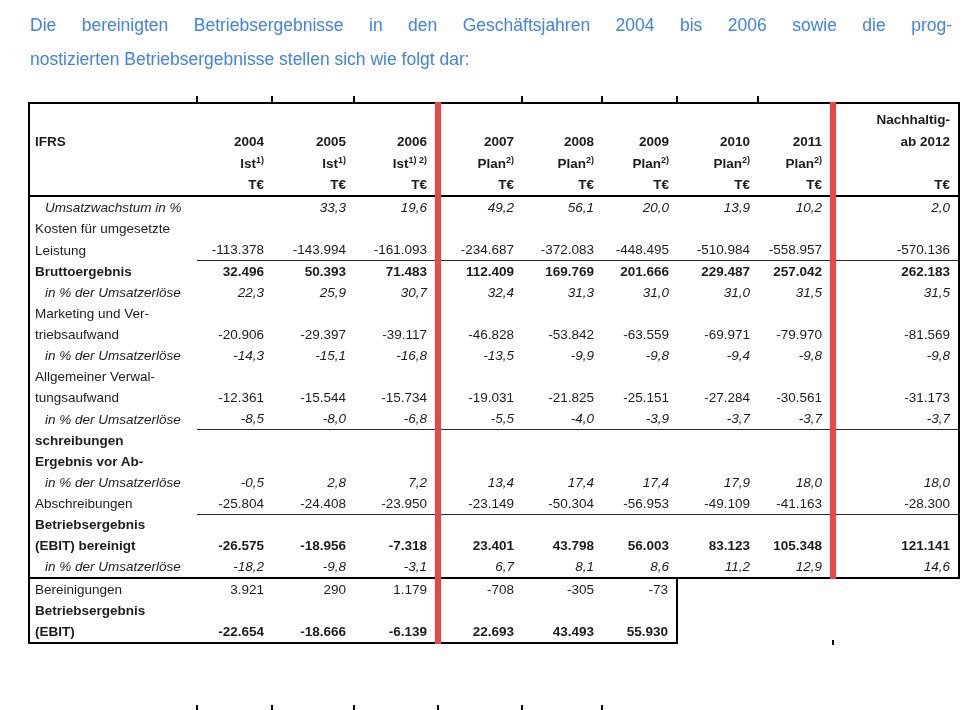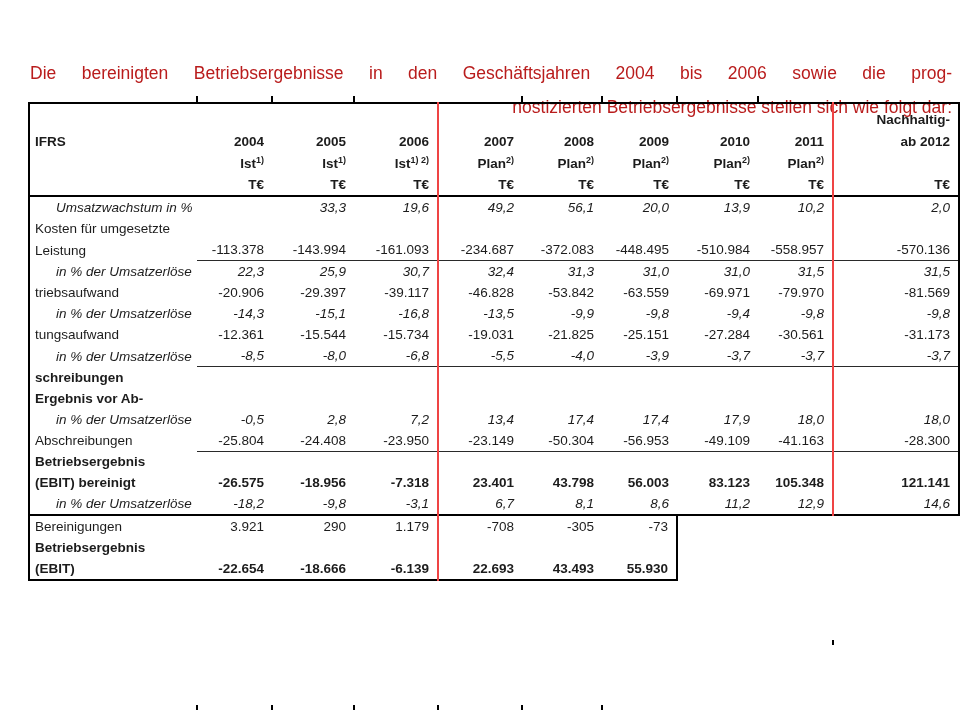--- a/index.html
+++ b/index.html
@@ -5,41 +5,41 @@
 <style>
   * { box-sizing: border-box; }
   html,body { margin:0; padding:0; }
   body {
     width:980px; height:710px; background:#ffffff;
     font-family:"Liberation Sans", sans-serif; color:#1c1c1c;
   }
   .page { position:relative; width:980px; height:710px; background:#fff; overflow:hidden; }
 
   
-  .intro { position:absolute; left:30px; top:8px; width:922px; font-size:17.5px; line-height:34px; color:#b91c1c;margin-top:48px; }
+  .intro { position:absolute; left:30px; top:8px; width:922px; font-size:17.5px; line-height:34px; color:#3b82f6; }
   .intro .l1 { text-align:justify; text-align-last:justify; white-space:normal; }
-  .intro .l2 { text-align:right; }
+  .intro .l2 { text-align:left; }
 
   
   .tbl-wrap { position:absolute; left:28px; top:102px; width:940px; height:608px; }
   table { border-collapse:collapse; table-layout:fixed; }
   .main-tbl { width:930px; border:2px solid #000; }
   .main-tbl thead { border-bottom:2px solid #000; }
   .bottom-tbl { width:648px; border:2px solid #000; border-top:0; }
   th, td { padding:0; font-size:13.5px; line-height:21px; white-space:nowrap; overflow:visible; vertical-align:bottom; }
   thead tr { height:22px; }
   thead tr.h-tall { height:27px; }
   tbody tr { height:21px; }
   th { font-weight:bold; }
   .c-lbl { text-align:left; padding-left:5px; }
   .c-num { text-align:right; padding-right:8px; }
-  .div-l { border-left:2px solid #ef4444; }
+  .div-l { border-left:6px solid #ef4444; }
   td.b, th.b { font-weight:bold; }
   td.i { font-style:italic; }
-  td.ind { padding-left:26px; }
+  td.ind { padding-left:15px; }
   tr.uline td.c-num { border-bottom:1.5px solid #2a2a2a; }
   sup { font-size:9px; line-height:0; vertical-align:super; letter-spacing:0; }
 
   
   .tick { position:absolute; width:1.5px; background:#000; }
 </style>
 </head>
 <body>
 
 <div class="page">
@@ -144,30 +144,54 @@
             <td class="c-num">-143.994</td>
             <td class="c-num">-161.093</td>
             <td class="c-num div-l">-234.687</td>
             <td class="c-num">-372.083</td>
             <td class="c-num">-448.495</td>
             <td class="c-num">-510.984</td>
             <td class="c-num">-558.957</td>
             <td class="c-num div-l">-570.136</td>
           </tr>
           <tr>
+            <td class="c-lbl b">Bruttoergebnis</td>
+            <td class="c-num b">32.496</td>
+            <td class="c-num b">50.393</td>
+            <td class="c-num b">71.483</td>
+            <td class="c-num div-l b">112.409</td>
+            <td class="c-num b">169.769</td>
+            <td class="c-num b">201.666</td>
+            <td class="c-num b">229.487</td>
+            <td class="c-num b">257.042</td>
+            <td class="c-num div-l b">262.183</td>
+          </tr>
+          <tr>
             <td class="c-lbl i ind">in % der Umsatzerlöse</td>
             <td class="c-num i">22,3</td>
             <td class="c-num i">25,9</td>
             <td class="c-num i">30,7</td>
             <td class="c-num div-l i">32,4</td>
             <td class="c-num i">31,3</td>
             <td class="c-num i">31,0</td>
             <td class="c-num i">31,0</td>
             <td class="c-num i">31,5</td>
             <td class="c-num div-l i">31,5</td>
+          </tr>
+          <tr>
+            <td class="c-lbl">Marketing und Ver-</td>
+            <td class="c-num"></td>
+            <td class="c-num"></td>
+            <td class="c-num"></td>
+            <td class="c-num div-l"></td>
+            <td class="c-num"></td>
+            <td class="c-num"></td>
+            <td class="c-num"></td>
+            <td class="c-num"></td>
+            <td class="c-num div-l"></td>
           </tr>
           <tr>
             <td class="c-lbl">triebsaufwand</td>
             <td class="c-num">-20.906</td>
             <td class="c-num">-29.397</td>
             <td class="c-num">-39.117</td>
             <td class="c-num div-l">-46.828</td>
             <td class="c-num">-53.842</td>
             <td class="c-num">-63.559</td>
             <td class="c-num">-69.971</td>
@@ -178,20 +202,32 @@
             <td class="c-lbl i ind">in % der Umsatzerlöse</td>
             <td class="c-num i">-14,3</td>
             <td class="c-num i">-15,1</td>
             <td class="c-num i">-16,8</td>
             <td class="c-num div-l i">-13,5</td>
             <td class="c-num i">-9,9</td>
             <td class="c-num i">-9,8</td>
             <td class="c-num i">-9,4</td>
             <td class="c-num i">-9,8</td>
             <td class="c-num div-l i">-9,8</td>
+          </tr>
+          <tr>
+            <td class="c-lbl">Allgemeiner Verwal-</td>
+            <td class="c-num"></td>
+            <td class="c-num"></td>
+            <td class="c-num"></td>
+            <td class="c-num div-l"></td>
+            <td class="c-num"></td>
+            <td class="c-num"></td>
+            <td class="c-num"></td>
+            <td class="c-num"></td>
+            <td class="c-num div-l"></td>
           </tr>
           <tr>
             <td class="c-lbl">tungsaufwand</td>
             <td class="c-num">-12.361</td>
             <td class="c-num">-15.544</td>
             <td class="c-num">-15.734</td>
             <td class="c-num div-l">-19.031</td>
             <td class="c-num">-21.825</td>
             <td class="c-num">-25.151</td>
             <td class="c-num">-27.284</td>

